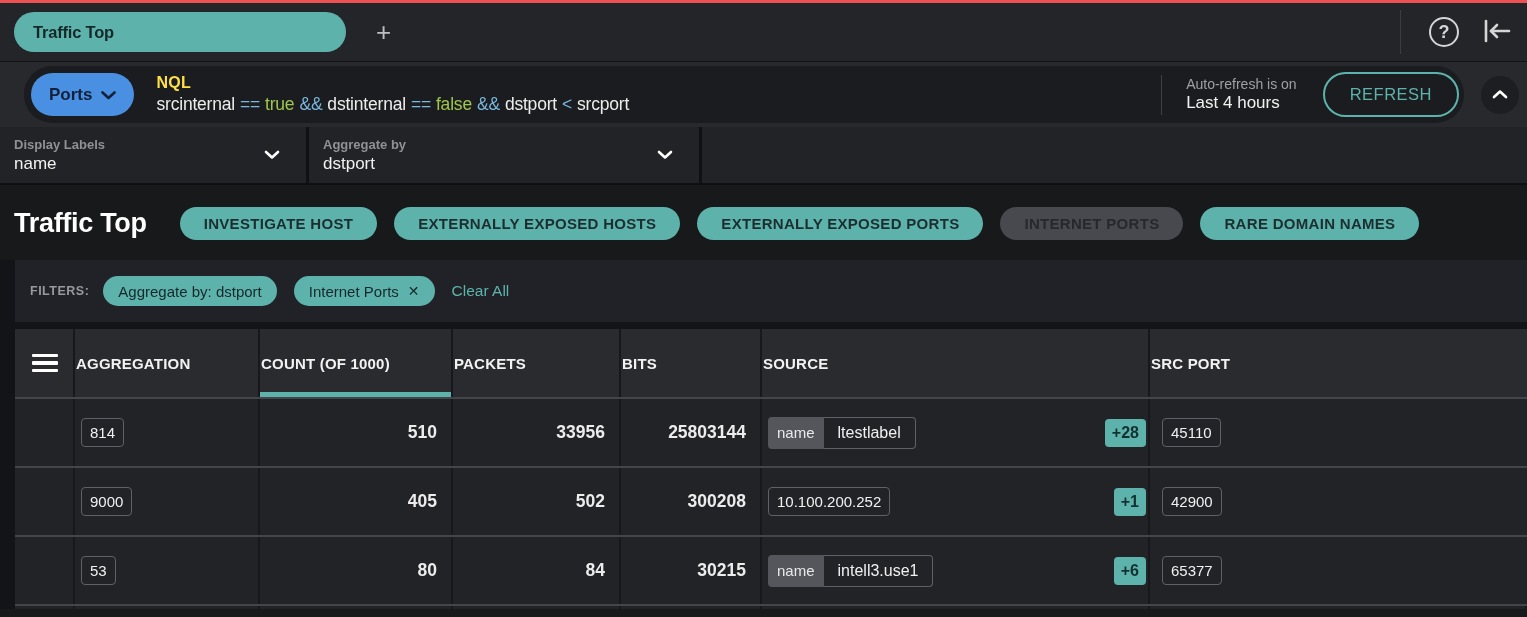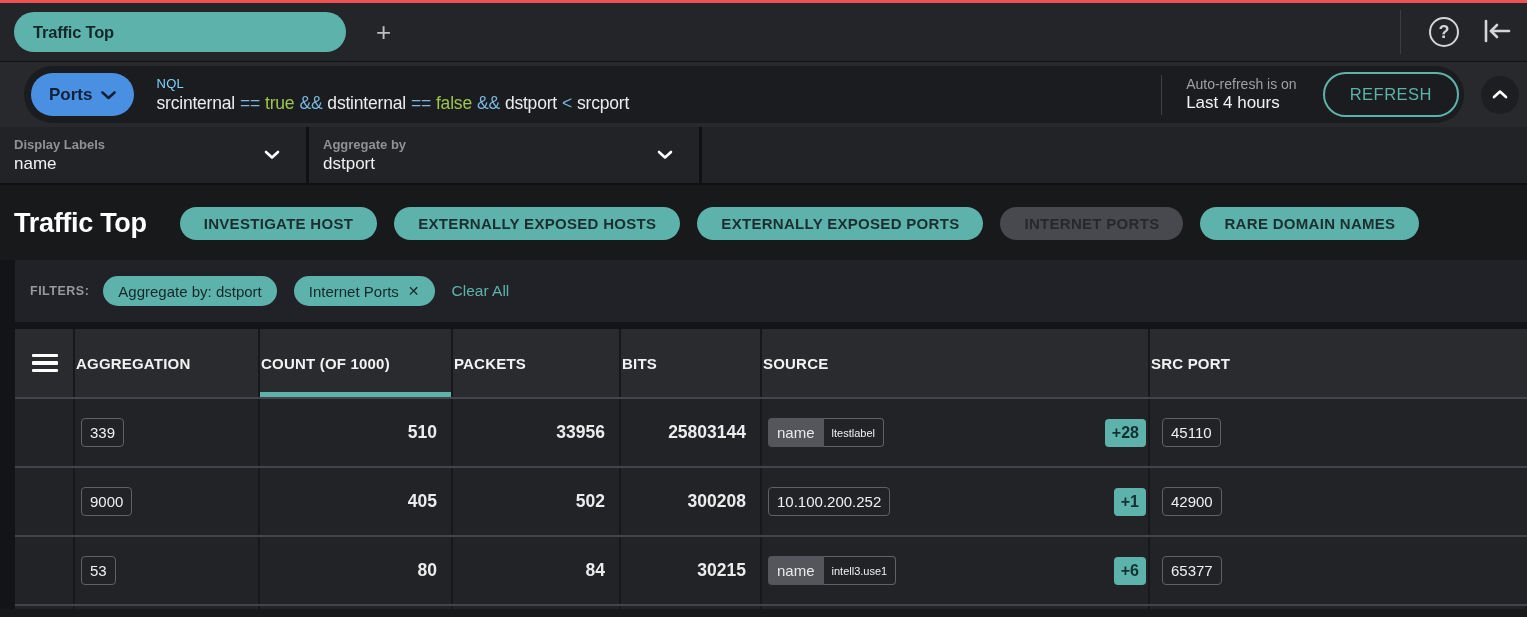--- a/index.html
+++ b/index.html
@@ -24,21 +24,21 @@
   .exit-btn { margin-right:14px; }
 
   
   .query-bar { height:65px; background:#28292c; display:flex; align-items:center; }
   .query-container { margin-left:24px; height:57px; width:1440px; background:#1b1c1f; border-radius:28px;
     display:flex; align-items:center; }
   .flow-btn { margin-left:7px; height:43px; padding:0 18px; border:none; border-radius:22px; background:#4a90e2;
     color:#13203a; font-weight:700; font-size:17px; display:flex; align-items:center; gap:9px; cursor:pointer;
     font-family:inherit; }
   .nql { margin-left:22px; display:flex; flex-direction:column; }
-  .nql-label { color:#7dd3fc; font-weight:400; font-size:13px; letter-spacing:0.3px; }
+  .nql-label { color:#fde047; font-weight:700; font-size:16px; letter-spacing:0.3px; }
   .nql-query { margin-top:2px; font-size:17.5px; color:#ececed; letter-spacing:-0.2px; white-space:nowrap; cursor:text; }
   .nql-query .tok { margin-right:5px; }
   .nql-query .tok.operator { color:#7ab8e0; }
   .nql-query .tok.boolean { color:#9ec54c; }
   .query-container .spacer { flex:1; }
   .vdiv-query { width:1px; height:40px; background:#3f4043; }
   .autorefresh { margin-left:24px; display:flex; flex-direction:column; }
   .autorefresh .status { color:#9fa0a3; font-weight:400; font-size:14px; }
   .autorefresh .range { margin-top:1px; color:#f0f1f1; font-size:17px; }
   .refresh-btn { margin-left:26px; margin-right:5px; height:45px; padding:0 25px; border-radius:23px;
@@ -88,21 +88,21 @@
 
   .tbody-row { height:69px; border-top:2px solid #43454a; }
   .tbody-row .cell { background:#222327; border-right:2px solid #17181b; display:flex; align-items:center; height:67px; }
   .tbody-row .cell:last-child { border-right:none; }
   .cell.num { justify-content:flex-end; padding-right:14px; color:#ececed; font-size:17.5px; font-weight:700; }
   .chip { margin-left:6px; border:1.5px solid #606166; border-radius:4px; padding:5px 8px; color:#f0f0f1; font-size:15px; }
   .src-tag { margin-left:6px; display:flex; align-items:stretch; }
   .src-tag .tag-key { background:#55565b; color:#e9e9ea; font-size:15px; padding:6px 9px; border-radius:4px 0 0 4px;
     display:flex; align-items:center; }
   .src-tag .tag-val { border:1.5px solid #606166; border-left:none; border-radius:0 4px 4px 0; color:#f0f0f1;
-    font-size:11px; padding:6px 8px; display:flex; align-items:center; }
+    font-size:16px; padding:6px 14px; display:flex; align-items:center; }
   .more-badge { margin-left:auto; margin-right:2px; background:#5db3ac; color:#143031; font-weight:700; font-size:16px;
     padding:5px 7px; border-radius:4px; cursor:pointer; }
   .cell .src-port-chip { margin-left:12px; }
   .partial-row { height:5px; border-top:2px solid #43454a; }
   .partial-row .cell { background:#222327; height:3px; border-right:2px solid #17181b; }
 </style>
 </head>
 <body>
 
 <div class="top-line"></div>
@@ -237,21 +237,21 @@
             <span>SOURCE</span>
           </div>
         <div class="cell">
             <span>SRC PORT</span>
           </div>
       </div>
 
       <div class="trow tbody-row">
         <div class="cell"></div>
         <div class="cell">
-          <span class="chip">339</span>
+          <span class="chip">814</span>
         </div>
         <div class="cell num">510</div>
         <div class="cell num">33956</div>
         <div class="cell num">25803144</div>
         <div class="cell">
           <span class="src-tag">
             <span class="tag-key">name</span>
             <span class="tag-val">ltestlabel</span>
           </span>
           <span class="more-badge">+28</span>

